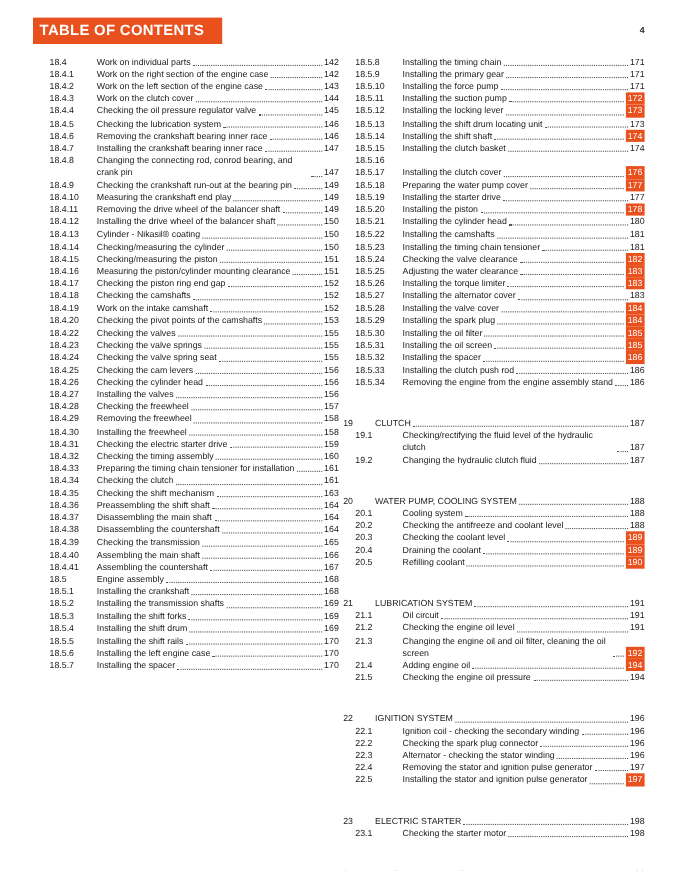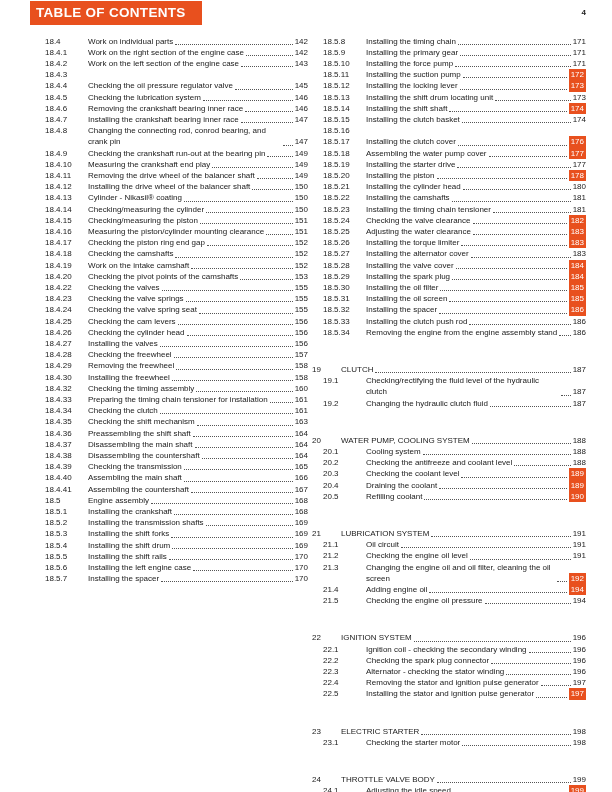--- a/index.html
+++ b/index.html
@@ -1,21 +1,21 @@
 <!DOCTYPE html>
 <html style="--accent: #e8501e; --leader: #555555;"><head>
 <meta charset="utf-8">
 <style>
   html,body{margin:0;padding:0;}
   body{
     width:612px;height:792px;background:#ffffff;
     font-family:"Liberation Sans", sans-serif;
     color:#1a1a1a;overflow:hidden;
   }
-  .page{box-sizing:border-box;width:612px;height:576px;padding:1px 26px 8px 30px;}
+  .page{box-sizing:border-box;width:612px;height:576px;padding:16px 26px 8px 30px;}
   .header-row{display:flex;align-items:flex-start;justify-content:space-between;margin-bottom:11px;}
   .title-bar{
     background:var(--accent,#e8501e);color:#fff;font-weight:bold;
     font-size:13.5px;line-height:1;padding:5px 16px 5px 6px;letter-spacing:.3px;
   }
   .page-num{font-size:8px;font-weight:bold;margin-top:7px;color:#222;}
   .columns{display:flex;}
   .col{flex:1;min-width:0;}
   .entry{display:flex;font-size:8px;line-height:11.2px;}
   .entry .num{flex:none;}
@@ -61,20 +61,25 @@
         <div class="entry section">
           <span class="num">18.4.2</span>
           <span class="rest">
             <span class="t">Work on the left section of the engine case</span>
             <span class="dots"></span>
             <span class="pg">143</span>
           </span>
         </div>
         <div class="entry section">
           <span class="num">18.4.3</span>
+          <span class="rest">
+            <span class="t">Work on the clutch cover</span>
+            <span class="dots"></span>
+            <span class="pg">144</span>
+          </span>
         </div>
         <div class="entry section">
           <span class="num">18.4.4</span>
           <span class="rest">
             <span class="t">Checking the oil pressure regulator valve</span>
             <span class="dots"></span>
             <span class="pg">145</span>
           </span>
         </div>
         <div class="entry section">
@@ -268,20 +273,28 @@
             <span class="dots"></span>
             <span class="pg">158</span>
           </span>
         </div>
         <div class="entry section">
           <span class="num">18.4.30</span>
           <span class="rest">
             <span class="t">Installing the freewheel</span>
             <span class="dots"></span>
             <span class="pg">158</span>
+          </span>
+        </div>
+        <div class="entry section">
+          <span class="num">18.4.31</span>
+          <span class="rest">
+            <span class="t">Checking the electric starter drive</span>
+            <span class="dots"></span>
+            <span class="pg">159</span>
           </span>
         </div>
         <div class="entry section">
           <span class="num">18.4.32</span>
           <span class="rest">
             <span class="t">Checking the timing assembly</span>
             <span class="dots"></span>
             <span class="pg">160</span>
           </span>
         </div>
@@ -494,21 +507,21 @@
           <span class="num">18.5.17</span>
           <span class="rest">
             <span class="t">Installing the clutch cover</span>
             <span class="dots"></span>
             <span class="pg hl">176</span>
           </span>
         </div>
         <div class="entry section">
           <span class="num">18.5.18</span>
           <span class="rest">
-            <span class="t">Assembling the water pump cover</span>
+            <span class="t">Preparing the water pump cover</span>
             <span class="dots"></span>
             <span class="pg hl">177</span>
           </span>
         </div>
         <div class="entry section">
           <span class="num">18.5.19</span>
           <span class="rest">
             <span class="t">Installing the starter drive</span>
             <span class="dots"></span>
             <span class="pg">177</span>

